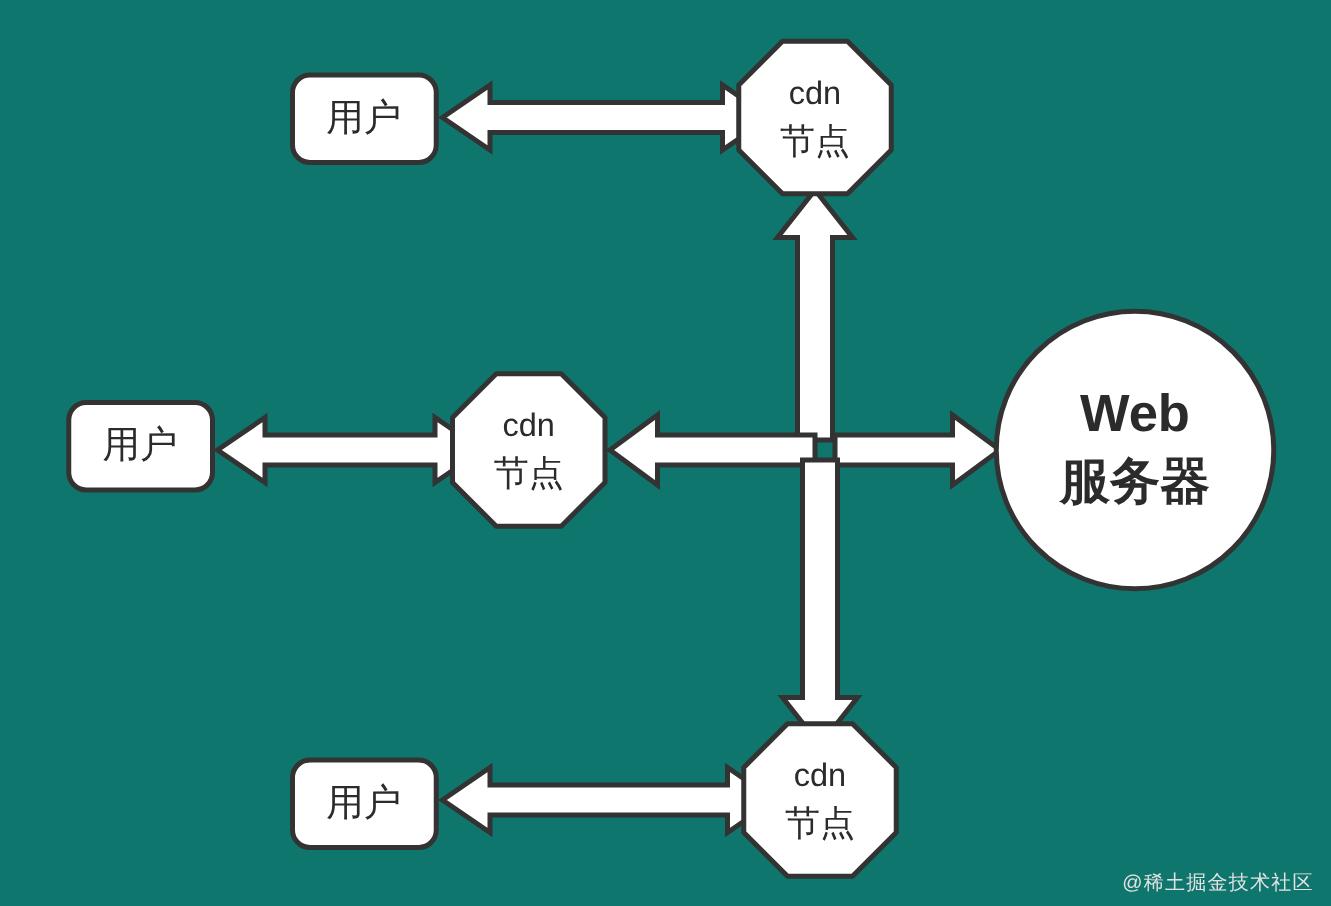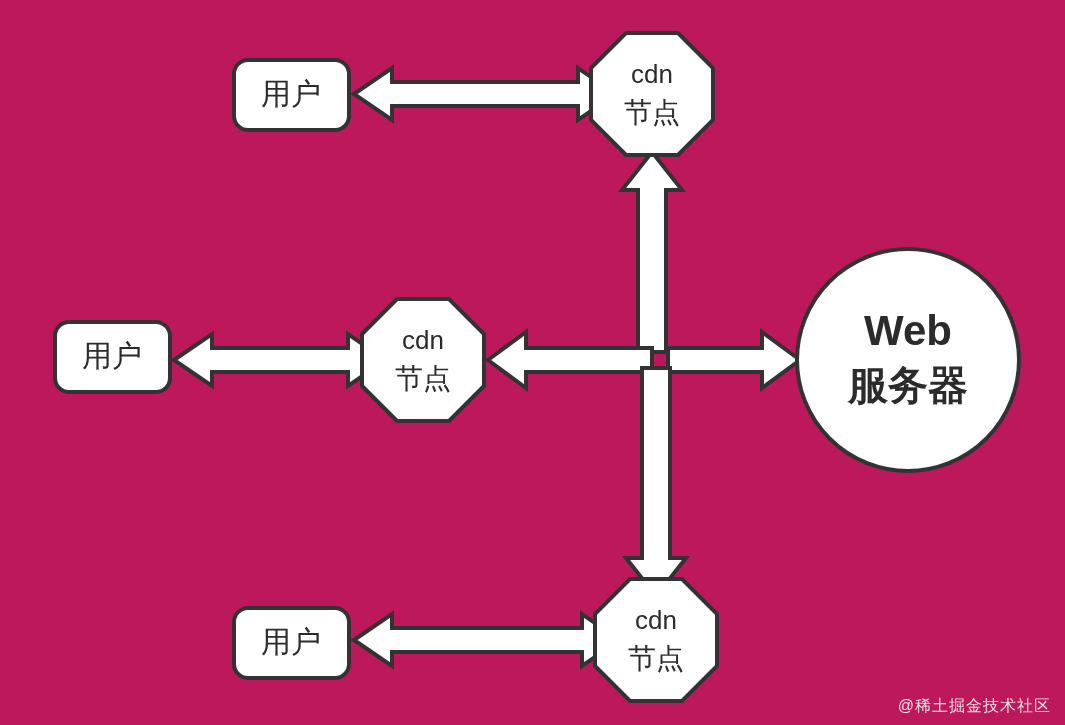--- a/index.html
+++ b/index.html
@@ -11,21 +11,21 @@
     width: 1065px;
     height: 725px;
     font-family: "Liberation Sans", "DejaVu Sans", sans-serif;
     overflow: hidden;
     position: relative;
   }
   #diagram-root {
     position: relative;
     width: 1065px;
     height: 725px;
-    background: #be185d;
+    background: #0f766e;
   }
   svg#cdn-diagram {
     display: block;
     width: 1065px;
     height: 725px;
   }
   .shape-outline {
     fill: #ffffff;
     stroke: #333333;
     stroke-width: 4;

